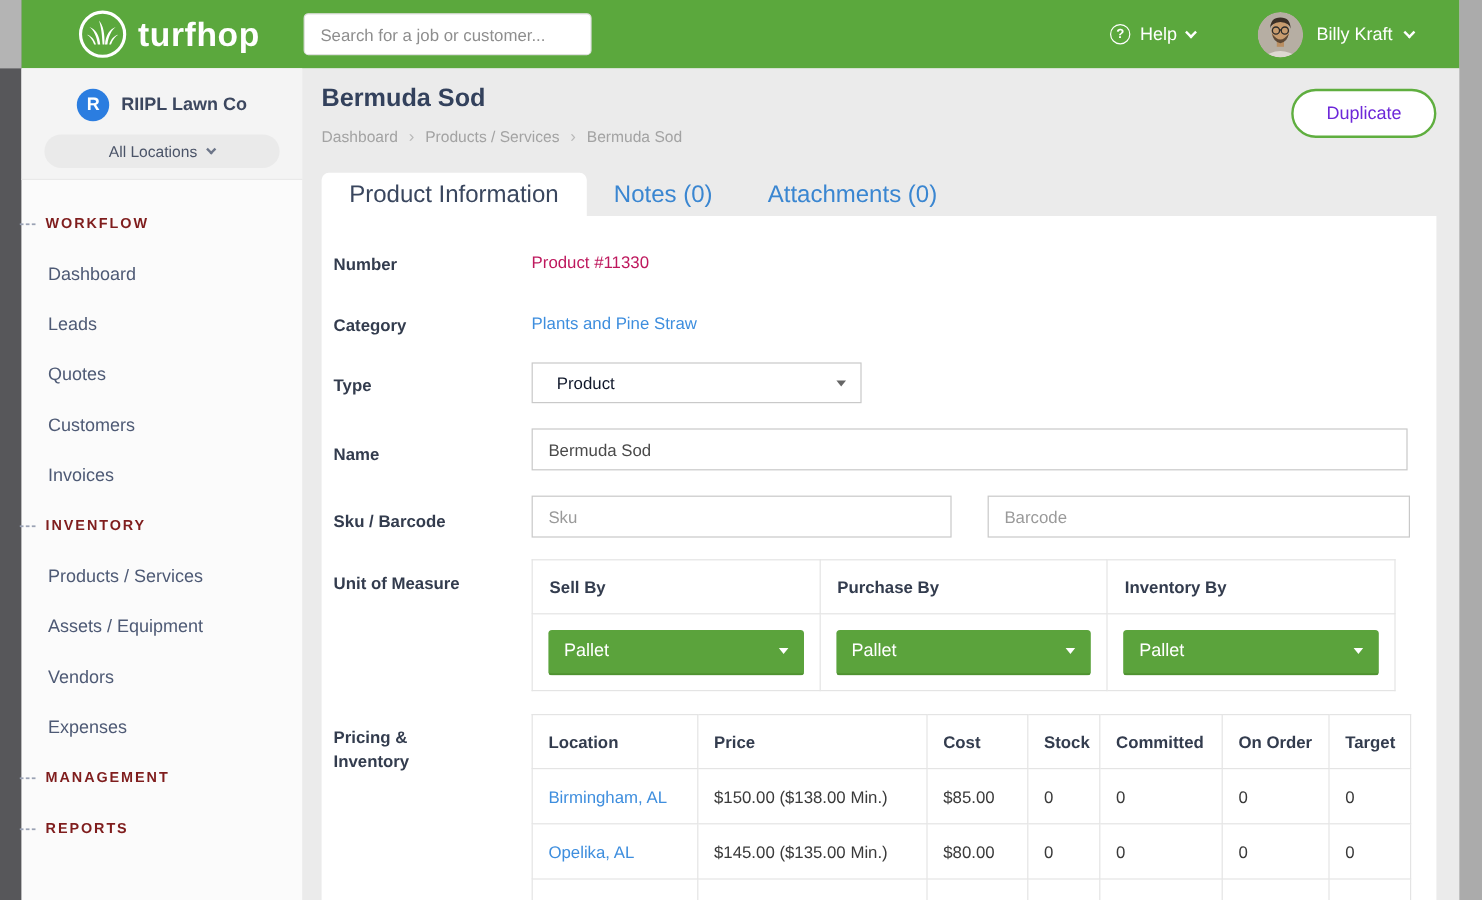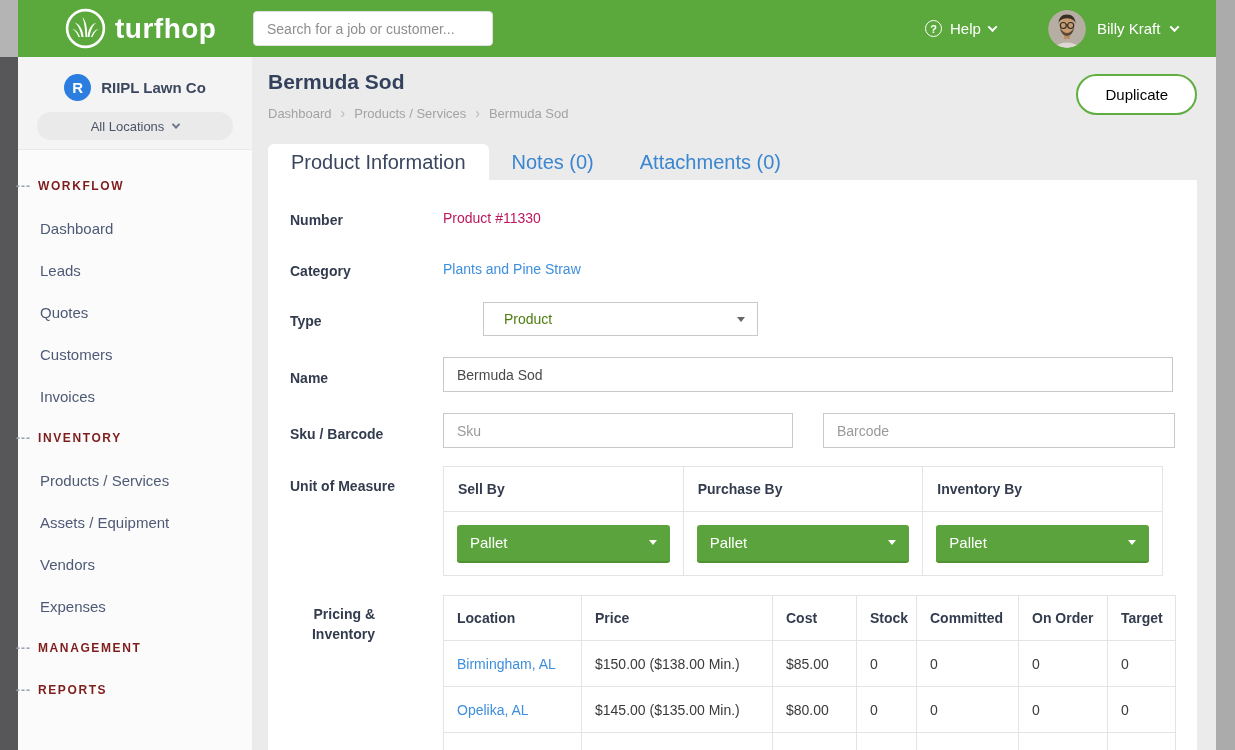--- a/index.html
+++ b/index.html
@@ -40,31 +40,31 @@
   .menu-item { height:42px; display:flex; align-items:center; padding-left:22px; font-size:15px; color:#4e5a75; cursor:pointer; }
 
   
   .main { position:absolute; left:252px; top:57px; width:964px; height:693px; background:#ebebeb; }
   .page-title { position:absolute; left:16px; top:13px; font-size:21px; font-weight:700; color:#33415c; }
   .breadcrumb { position:absolute; left:16px; top:48px; font-size:13px; color:#a3a3a3; display:flex; align-items:center; gap:9px; }
   .crumb { cursor:pointer; }
   .crumb.current { cursor:default; }
   .sep { color:#b8b8b8; font-size:14px; }
   .sep::before { content:"\203A"; }
-  .duplicate-btn { position:absolute; right:19px; top:17px; height:41px; padding:0 27px; border-radius:21px; border:2px solid #5fae3f; color:#000000; background:#fff; font-size:15px; font-family:"Liberation Sans",sans-serif; cursor:pointer; }
+  .duplicate-btn { position:absolute; right:19px; top:17px; height:41px; padding:0 27px; border-radius:21px; border:2px solid #5fae3f; color:#6d28d9; background:#fff; font-size:15px; font-family:"Liberation Sans",sans-serif; cursor:pointer; }
   .tabs { position:absolute; left:16px; top:87px; display:flex; height:36px; }
   .tab { padding:0 23px; line-height:36px; font-size:20px; color:#3a86d1; cursor:pointer; }
   .tab.active { background:#fff; border-radius:6px 6px 0 0; color:#39465e; }
 
   .panel { position:absolute; left:16px; top:123px; width:929px; height:570px; background:#fff; overflow:hidden; }
-  .flabel { position:absolute; left:22px; font-size:14px; font-weight:700; color:#333c4e; line-height:1.45;text-align:right; }
+  .flabel { position:absolute; left:10px; font-size:14px; font-weight:700; color:#333c4e; line-height:1.45; }
   .fvalue { position:absolute; left:175px; font-size:14px; color:#be185d; }
   .link { color:#3e8ede; cursor:pointer; }
 
-  .select { position:absolute; left:175px; top:122px; width:275px; height:34px; border:1px solid #c9c9c9; background:#fff; display:flex; align-items:center; padding:0 12px 0 20px; font-size:14px; color:#4d7c0f; cursor:pointer;margin-left:40px; }
+  .select { position:absolute; left:175px; top:122px; width:275px; height:34px; border:1px solid #c9c9c9; background:#fff; display:flex; align-items:center; padding:0 12px 0 20px; font-size:14px; color:#0f172a; cursor:pointer; }
   .select .grow { flex:1; }
   .sel-arrow { width:0; height:0; border-left:4px solid transparent; border-right:4px solid transparent; border-top:5px solid #666; }
 
   .tinput { position:absolute; height:35px; border:1px solid #c9c9c9; background:#fff; padding:0 13px; font-size:14px; color:#4a4a4a; font-family:"Liberation Sans",sans-serif; outline:none; }
   .tinput::placeholder { color:#9a9a9a; }
 
   
   .uom { position:absolute; left:175px; top:286px; width:720px; border-collapse:collapse; table-layout:fixed; }
   .uom th { border:1px solid #e4e4e4; height:45px; text-align:left; padding-left:14px; font-size:14px; font-weight:700; color:#333c4e; }
   .uom td { border:1px solid #e4e4e4; height:64px; padding:0 13px; }

